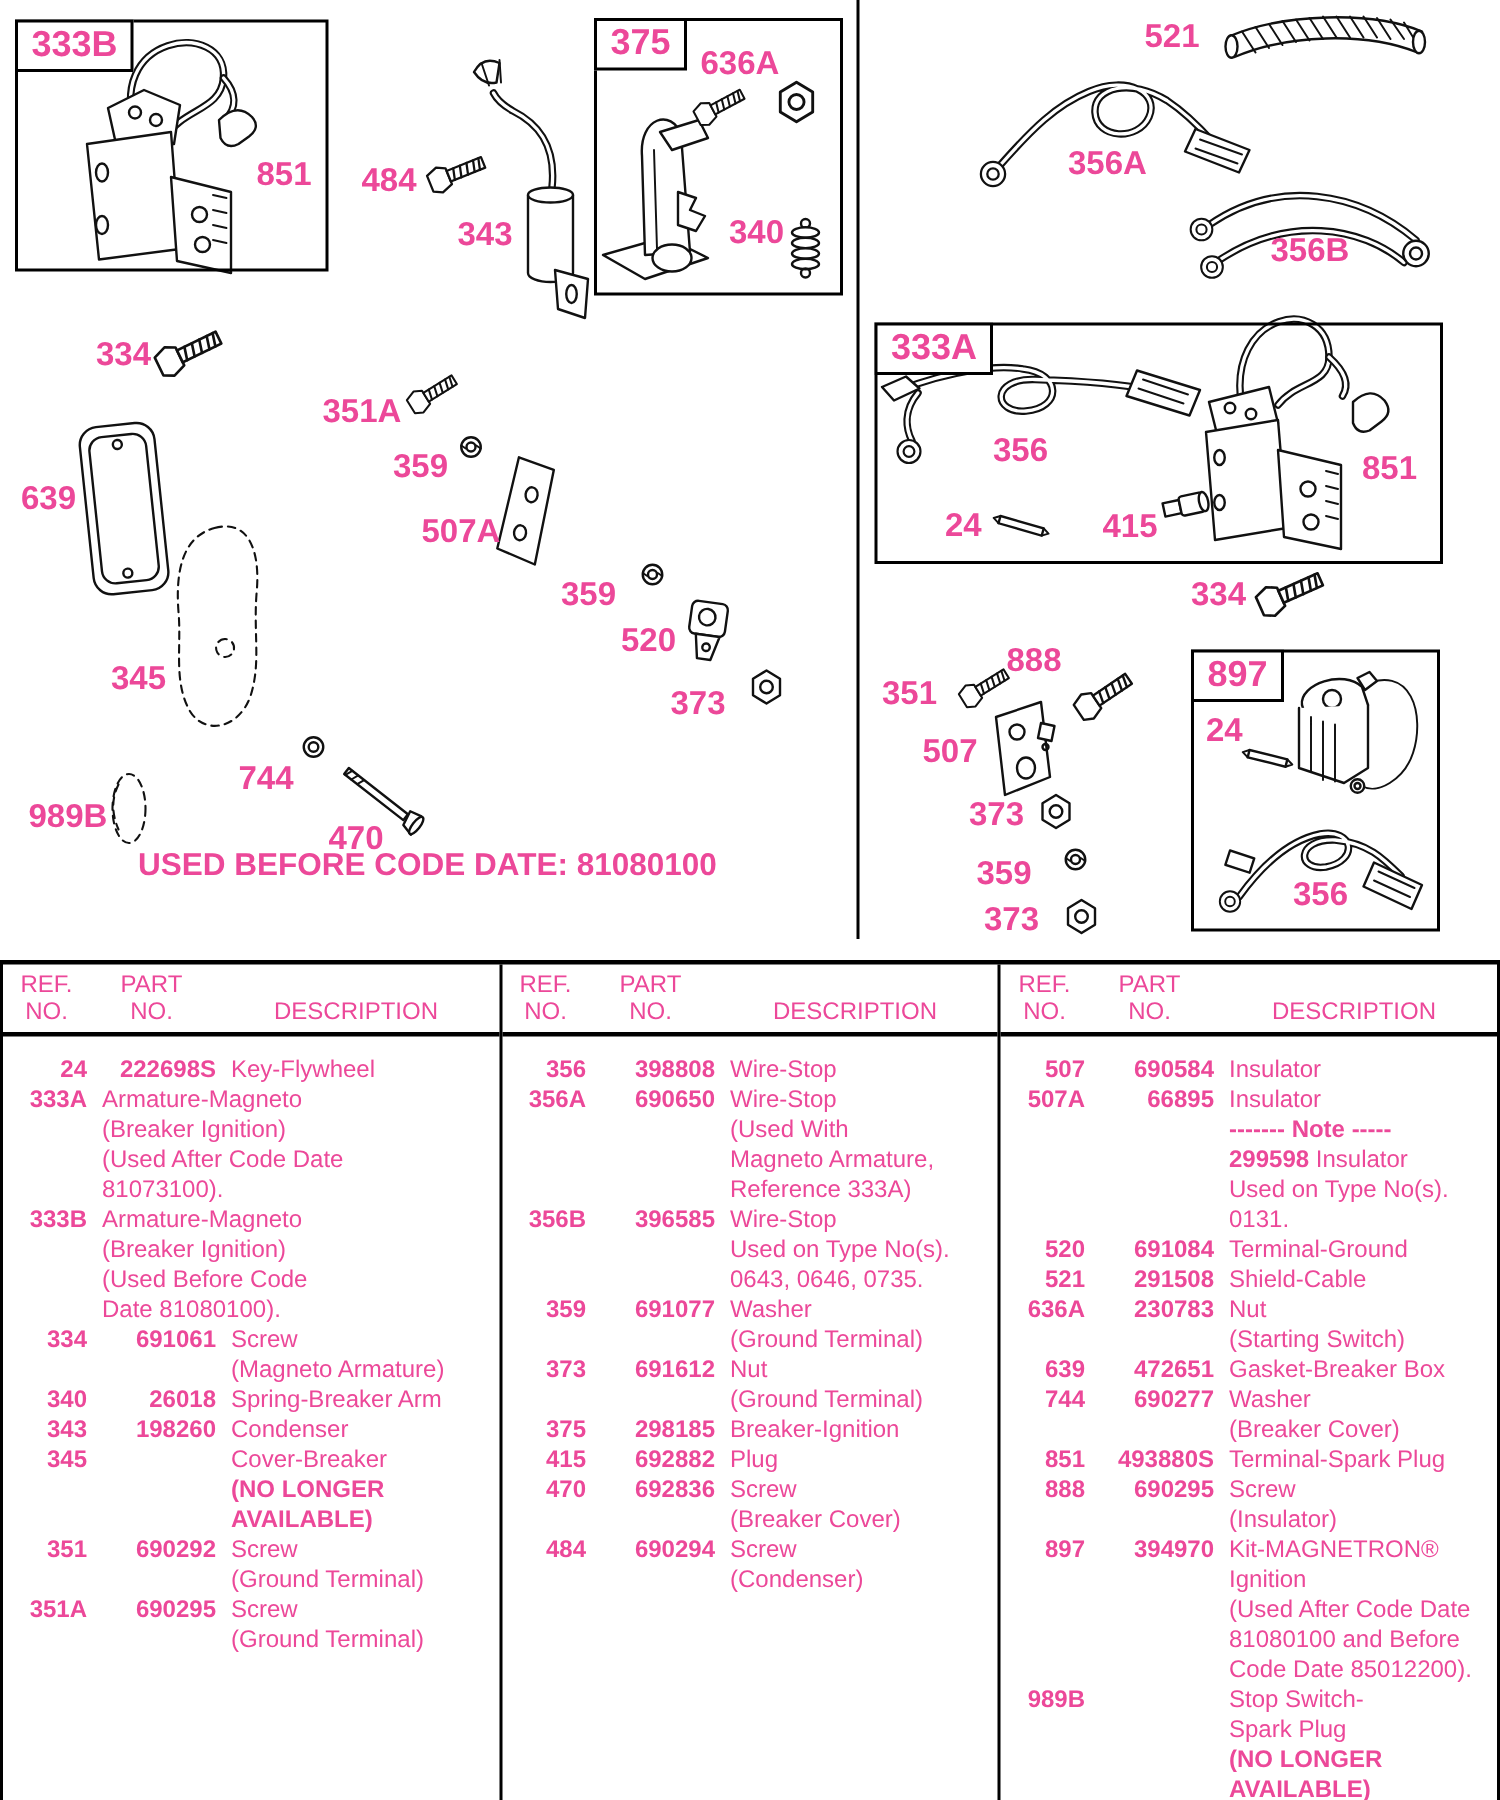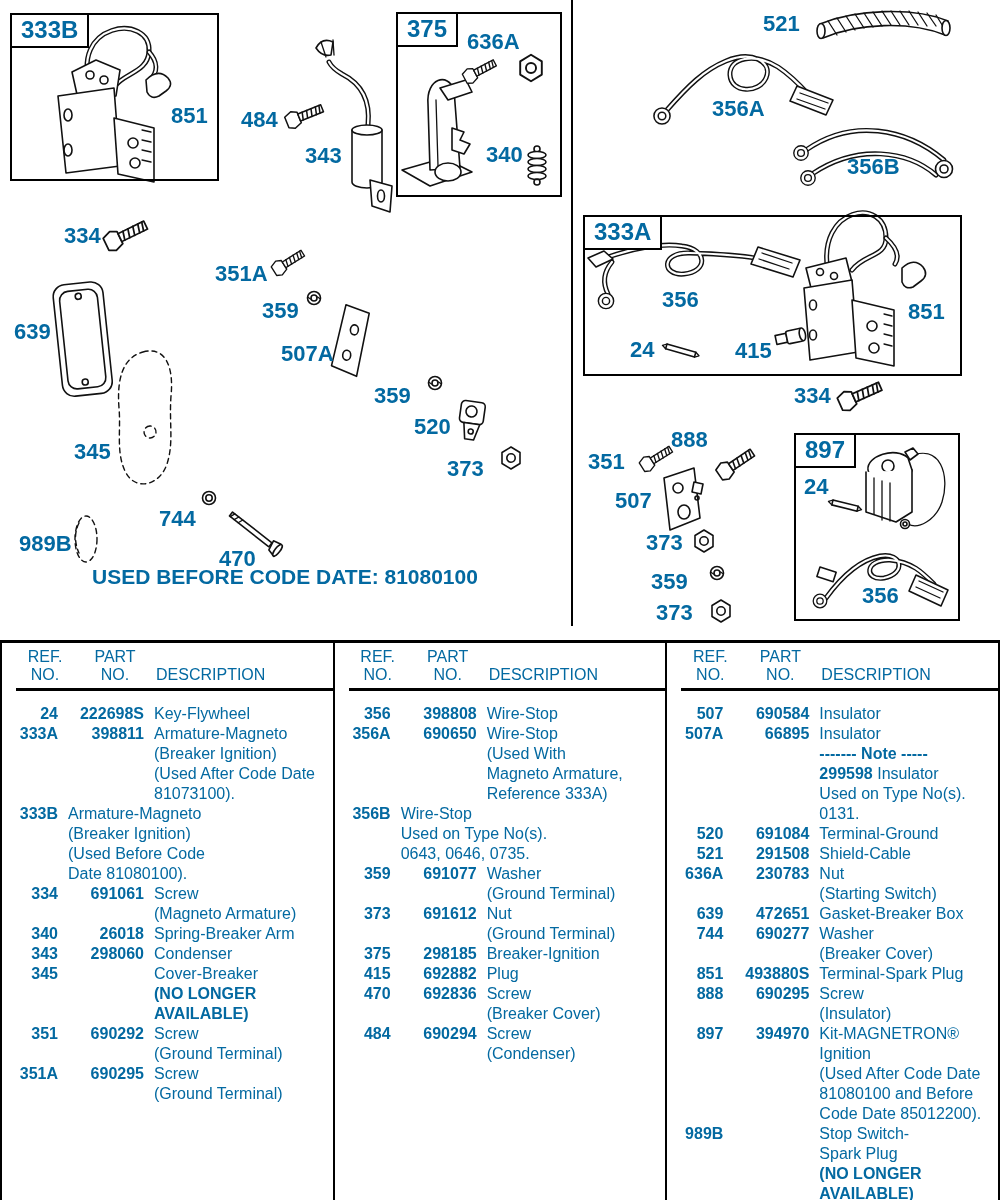--- a/index.html
+++ b/index.html
@@ -1,17 +1,17 @@
 <!DOCTYPE html>
 <html><head>
 <meta charset="utf-8">
 <style>
   html,body{margin:0;padding:0;background:#fff;}
   .page{position:relative;width:1000px;height:1200px;background:#fff;overflow:hidden;
-        font-family:"Liberation Sans",sans-serif;color:#0369a1;}
+        font-family:"Liberation Sans",sans-serif;color:#ec4899;}
   
   .diagram{position:absolute;left:0;top:0;width:1000px;height:632px;}
   .art{position:absolute;left:0;top:0;width:1000px;height:632px;}
   .art path,.art rect,.art circle,.art ellipse,.art polygon,.art line{
       stroke:#111;stroke-width:1.6;fill:none;stroke-linecap:round;stroke-linejoin:round;}
   .art .f{fill:#fff;}
   .art .wo{stroke-width:5;stroke:#111;fill:none;}
   .art .wi{stroke-width:2.2;stroke:#fff;fill:none;}
   .art .thin{stroke-width:1.3;}
   .art .dash{stroke-dasharray:5,4;stroke-width:1.4;}
@@ -21,24 +21,24 @@
        font-weight:bold;font-size:24px;line-height:1;padding:3px 9px 4px;}
   .vdiv{position:absolute;left:571px;top:0;width:2px;height:626px;background:#000;}
   .caption{position:absolute;left:92px;top:565px;font-weight:bold;font-size:21px;white-space:nowrap;}
   
   .ptable{position:absolute;left:0;top:640px;width:996px;height:560px;
           border-top:3px solid #000;border-left:2px solid #000;border-right:2px solid #000;
           display:flex;font-size:16px;}
   .pcol{flex:1;border-right:2px solid #000;display:flex;flex-direction:column;min-width:0;}
   .pcol:last-child{border-right:none;}
   .thead{display:flex;align-items:flex-end;border-bottom:3px solid #000;
-         padding:5px 0 4px;line-height:18px;margin-left:14px;}
+         padding:5px 0 4px;line-height:18px;}
   .h-ref{width:58px;text-align:center;}
   .h-part{width:82px;text-align:center;}
-  .h-desc{flex:1;padding-bottom:0px;}
+  .h-desc{flex:1;text-align:center;padding-bottom:0px;}
   .tbody{padding-top:13px;}
   .trow{display:flex;line-height:20px;}
   .c-ref{width:56px;text-align:right;font-weight:bold;flex:none;}
   .c-part{width:86px;text-align:right;font-weight:bold;flex:none;}
   .c-desc{flex:1;padding-left:10px;min-width:0;}
   .c-desc b{font-weight:bold;}
 </style>
 </head>
 <body>
 
@@ -368,21 +368,20 @@
       <div class="tbody">
           <div class="trow">
             <div class="c-ref">24</div>
             <div class="c-part">222698S</div>
             <div class="c-desc">
               <div><span>Key-Flywheel</span></div>
             </div>
           </div>
           <div class="trow">
             <div class="c-ref">333A</div>
-            <div class="c-part">398811</div>
             <div class="c-desc">
               <div><span>Armature-Magneto</span></div>
               <div><span>(Breaker Ignition)</span></div>
               <div><span>(Used After Code Date</span></div>
               <div><span>81073100).</span></div>
             </div>
           </div>
           <div class="trow">
             <div class="c-ref">333B</div>
             <div class="c-desc">
@@ -402,21 +401,21 @@
           </div>
           <div class="trow">
             <div class="c-ref">340</div>
             <div class="c-part">26018</div>
             <div class="c-desc">
               <div><span>Spring-Breaker Arm</span></div>
             </div>
           </div>
           <div class="trow">
             <div class="c-ref">343</div>
-            <div class="c-part">298060</div>
+            <div class="c-part">198260</div>
             <div class="c-desc">
               <div><span>Condenser</span></div>
             </div>
           </div>
           <div class="trow">
             <div class="c-ref">345</div>
             <div class="c-part"></div>
             <div class="c-desc">
               <div><span>Cover-Breaker</span></div>
               <div><b>(NO LONGER</b></div>
@@ -460,20 +459,21 @@
             <div class="c-part">690650</div>
             <div class="c-desc">
               <div><span>Wire-Stop</span></div>
               <div><span>(Used With</span></div>
               <div><span>Magneto Armature,</span></div>
               <div><span>Reference 333A)</span></div>
             </div>
           </div>
           <div class="trow">
             <div class="c-ref">356B</div>
+            <div class="c-part">396585</div>
             <div class="c-desc">
               <div><span>Wire-Stop</span></div>
               <div><span>Used on Type No(s).</span></div>
               <div><span>0643, 0646, 0735.</span></div>
             </div>
           </div>
           <div class="trow">
             <div class="c-ref">359</div>
             <div class="c-part">691077</div>
             <div class="c-desc">

